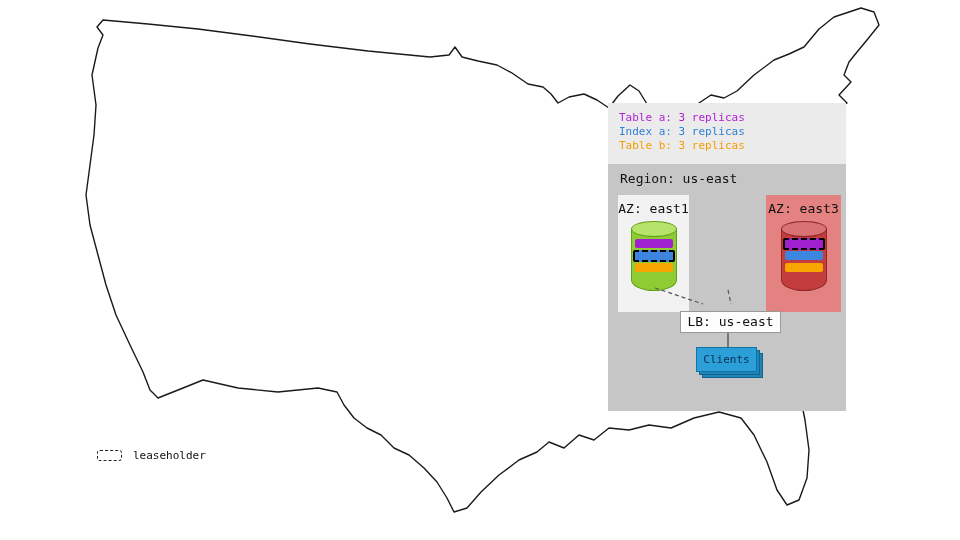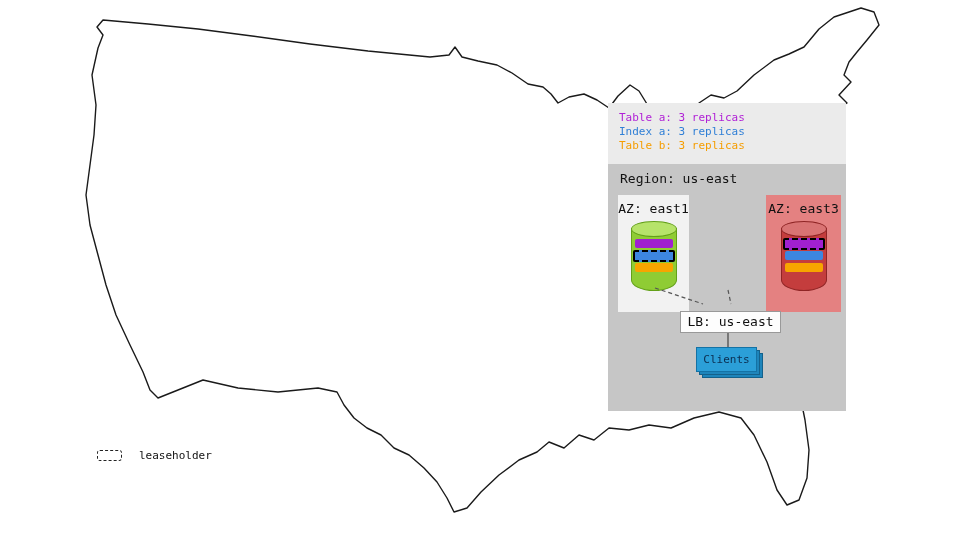--- a/index.html
+++ b/index.html
@@ -60,21 +60,21 @@
   .clients-shadow{position:absolute;background:#1e85bb;border:1px solid #14618b;}
   .clients-shadow.s2{left:6px;top:6px;width:61px;height:25px;box-sizing:border-box;}
   .clients-shadow.s1{left:3px;top:3px;width:61px;height:25px;box-sizing:border-box;}
   .clients-face{
     position:absolute;left:0;top:0;width:61px;height:25px;box-sizing:border-box;
     background:#2b9fd8;border:1px solid #1472a5;
     font-size:11px;line-height:23px;text-align:center;color:#0b2e50;
   }
 
   
-  .lease-key{position:absolute;left:97px;top:449px;display:flex;align-items:center;gap:17px;}
+  .lease-key{position:absolute;left:97px;top:449px;display:flex;align-items:center;gap:11px;}
   .lease-swatch{display:inline-block;width:23px;height:9px;border:1.5px dashed #222;border-radius:3px;background:#fff;}
   .lease-text{font-size:11px;color:#111;}
 </style>
 </head>
 <body>
 
 <div class="canvas">
 
   <svg class="us-map" viewBox="0 0 960 540" aria-hidden="true">
     <path d="M103 20 L148 24 L198 29 L252 36 L310 44 L368 51 L430 57 L449 55 L455 47 L462 57 L478 61 L497 65 L512 73 L528 84 L543 87 L551 94 L558 103 L569 97 L584 94 L597 100 L609 108 L618 96 L630 85 L639 91 L647 104 L654 117 L667 122 L684 112 L699 103 L711 95 L724 98 L737 91 L754 75 L774 60 L789 54 L804 47 L819 29 L834 17 L861 8 L874 12 L879 25 L867 40 L857 52 L849 62 L844 75 L851 82 L839 95 L847 103 L831 112 L819 122 L827 132 L814 145 L821 158 L811 172 L819 185 L807 195 L814 205 L799 212 L817 228 L834 248 L827 262 L809 280 L794 298 L784 318 L777 340 L789 360 L799 390 L805 420 L809 450 L807 478 L799 500 L787 505 L777 490 L767 462 L754 435 L741 418 L719 412 L694 418 L671 428 L649 425 L629 430 L609 428 L594 440 L579 435 L564 448 L549 442 L537 452 L519 460 L499 475 L481 492 L467 508 L454 512 L447 498 L437 482 L424 468 L409 455 L394 448 L381 435 L367 428 L354 418 L344 405 L337 392 L318 388 L278 392 L238 388 L203 380 L173 392 L158 398 L150 390 L143 372 L130 345 L116 315 L106 285 L98 255 L90 225 L86 195 L90 165 L94 135 L96 105 L92 75 L98 48 L103 35 L97 27 Z"></path>

